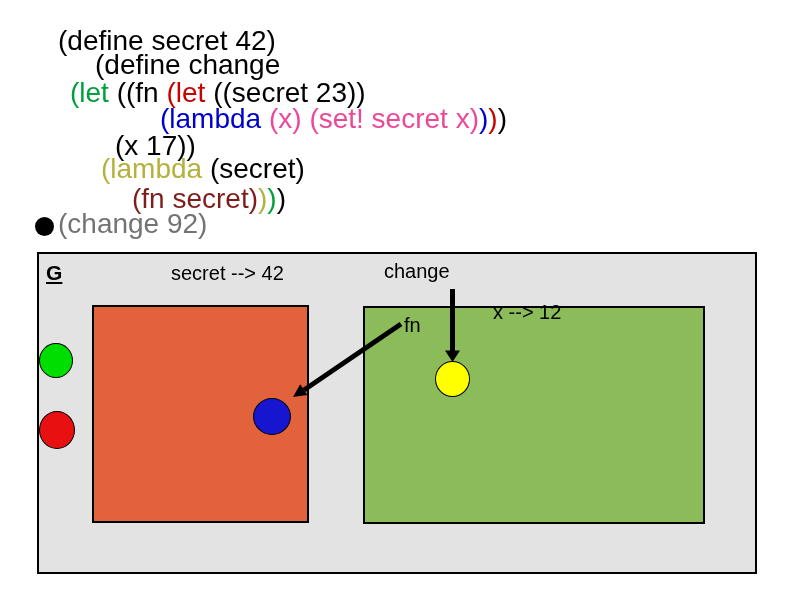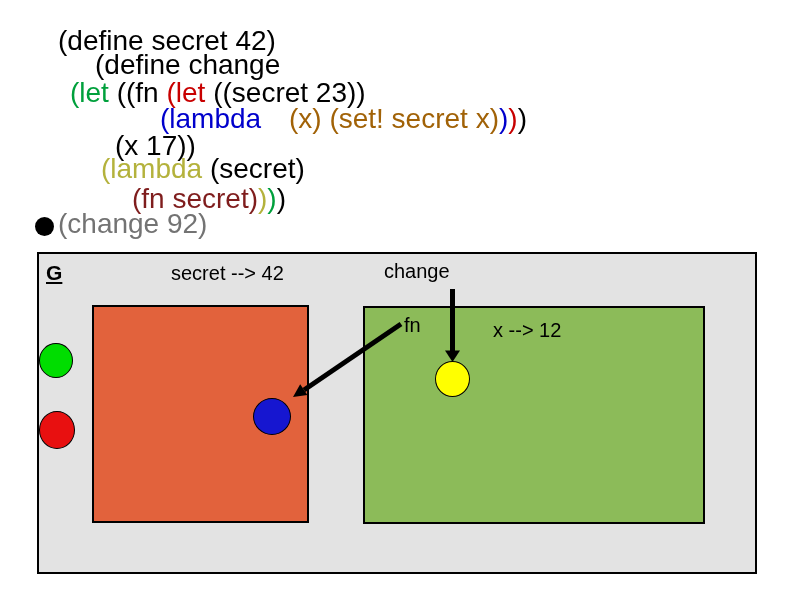--- a/index.html
+++ b/index.html
@@ -19,39 +19,39 @@
   .frame { position: absolute; border: 2px solid #000; }
   .frame-orange { left: 53px; top: 51px; width: 217px; height: 218px; }
   .frame-green  { left: 324px; top: 52px; width: 342px; height: 218px; }
 
   .dlabel { position: absolute; font-size: 20px; white-space: nowrap; }
   .g-label { left: 7px; top: 7px; font-size: 21px; font-weight: bold; text-decoration: underline; }
   .lbl-secret42 { left: 132px; top: 8px; }
   .lbl-change   { left: 345px; top: 6px; }
   .lbl-secret23 { left: 114px; top: 55px; }
   .lbl-fn       { left: 365px; top: 60px; }
-  .lbl-x12      { left: 454px; top: 65px; }
+  .lbl-x12      { left: 454px; top: 47px; }
 
   .circle { position: absolute; border-radius: 50%; border: 1.5px solid #000; }
   .circle-green  { left: 0px;   top: 89px;  width: 34px; height: 35px; }
   .circle-red    { left: 0px;   top: 157px; width: 36px; height: 38px; }
   .circle-blue   { left: 214px; top: 144px; width: 38px; height: 37px; }
   .circle-yellow { left: 396px; top: 107px; width: 35px; height: 36px; }
 
   .arrows { position: absolute; left: 0; top: 0; width: 720px; height: 322px;
             pointer-events: none; }
 </style>
 </head>
 <body>
 
 <div id="code-block">
     <div class="code-line" style="left: 58px; top: 29px;"><span class="tok" style="color: rgb(0, 0, 0);">(define secret 42)</span></div>
     <div class="code-line" style="left: 56px; top: 53px; margin-left: 39px;"><span class="tok" style="color: rgb(0, 0, 0);">(define change</span></div>
     <div class="code-line" style="left: 70px; top: 81px;"><span class="tok" style="color: rgb(0, 160, 60);">(let</span><span class="tok" style="color: rgb(0, 0, 0);"> ((fn </span><span class="tok" style="color: rgb(200, 0, 0);">(let</span><span class="tok" style="color: rgb(0, 0, 0);"> ((secret 23))</span></div>
-    <div class="code-line" style="left: 160px; top: 107px;"><span class="tok" style="color: rgb(0, 0, 204);">(lambda</span><span class="tok" style="color: #a16207; margin-left: 20px;"> (x) (set! secret x)</span><span class="tok" style="color: rgb(0, 0, 204);">)</span><span class="tok" style="color: rgb(200, 0, 0);">)</span><span class="tok" style="color: rgb(0, 0, 0);">)</span></div>
+    <div class="code-line" style="left: 160px; top: 107px;"><span class="tok" style="color: rgb(0, 0, 204);">(lambda</span><span class="tok" style="color: #ec4899;"> (x) (set! secret x)</span><span class="tok" style="color: rgb(0, 0, 204);">)</span><span class="tok" style="color: rgb(200, 0, 0);">)</span><span class="tok" style="color: rgb(0, 0, 0);">)</span></div>
     <div class="code-line" style="left: 115px; top: 134px;"><span class="tok" style="color: rgb(0, 0, 0);">(x 17))</span></div>
     <div class="code-line" style="left: 101px; top: 157px;"><span class="tok" style="color: rgb(180, 178, 60);">(lambda</span><span class="tok" style="color: rgb(0, 0, 0);"> (secret)</span></div>
     <div class="code-line" style="left: 132px; top: 187px;"><span class="tok" style="color: #7f1d1d;">(fn secret)</span><span class="tok" style="color: rgb(180, 178, 60);">)</span><span class="tok" style="color: rgb(0, 160, 60);">)</span><span class="tok" style="color: rgb(0, 0, 0);">)</span></div>
     <div class="code-line" style="left: 35px; top: 212px;"><span class="bullet"></span><span class="tok" style="color: #737373;">(change 92)</span></div>
   </div>
 
 <div class="canvas" style="background-color: rgb(227, 227, 227);">
 
   <div class="dlabel g-label">G</div>
 

